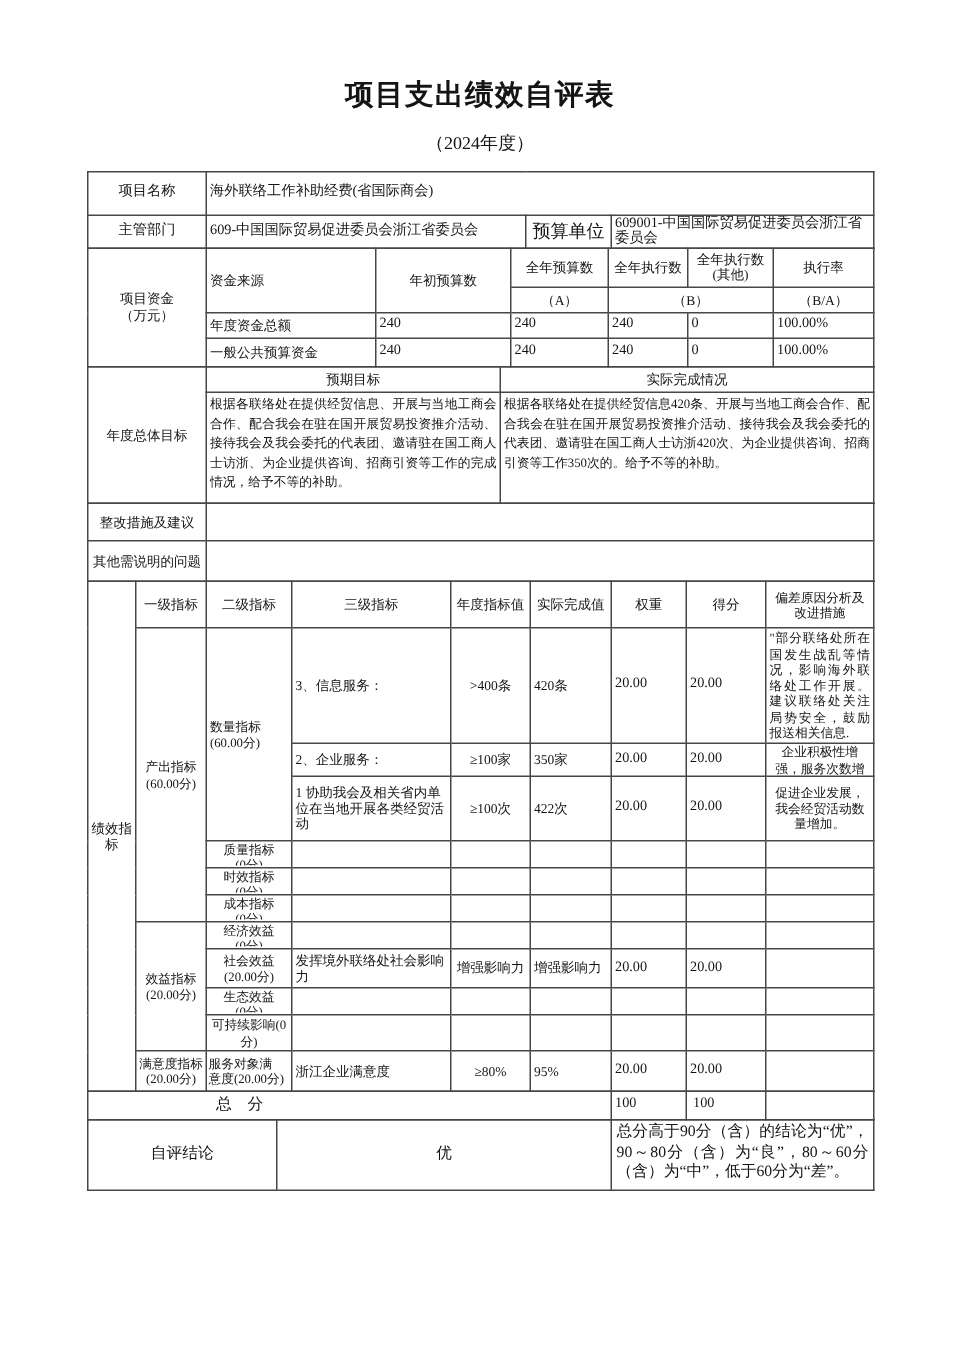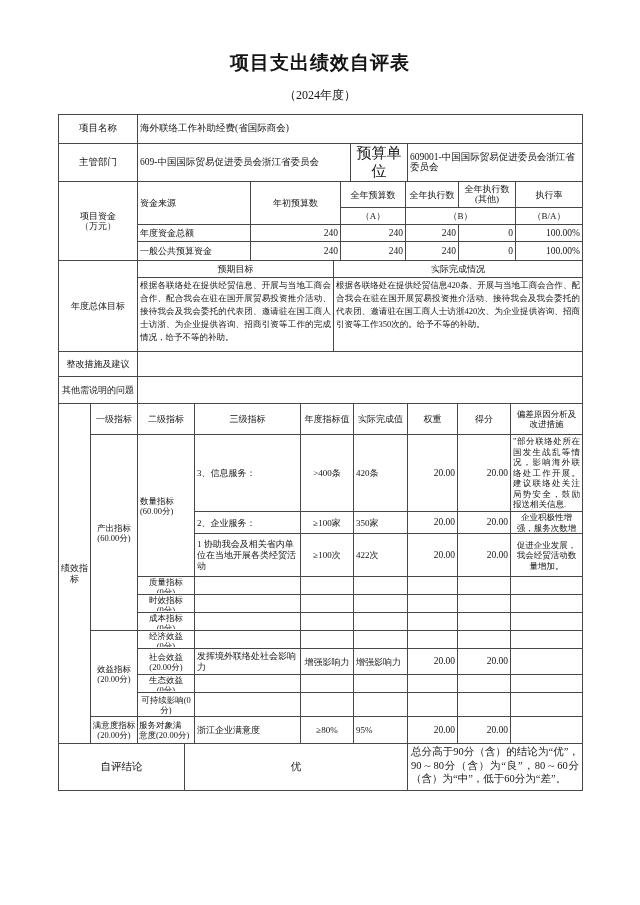--- a/index.html
+++ b/index.html
@@ -11,21 +11,21 @@
   table{border-collapse:collapse;table-layout:fixed;margin-top:-1px;width:100%;}
   table.first{margin-top:0;}
   td{border:1px solid #474747;font-size:9px;line-height:1.18;padding:1px 2px;
      vertical-align:middle;white-space:pre-line;word-break:break-all;color:#141414;}
   .c{text-align:center;}
   .l{text-align:left;}
   .j{text-align:justify;}
   .top{vertical-align:top;}
   .lab{text-align:center;font-size:9px;}
   .val{text-align:left;font-size:9.5px;}
-  .num{text-align:right;font-size:9.5px;}
+  .num{text-align:left;font-size:9.5px;}
   .s85{font-size:8.5px;}
   .dev{font-size:8.5px;line-height:10.5px;}
   .goal{font-size:8.5px;line-height:13px;vertical-align:top;text-align:justify;}
   .clip16{height:15px;overflow:hidden;line-height:9.5px;}
   .clip21{height:21px;overflow:hidden;line-height:10px;}
   .critclip{height:44px;overflow:hidden;}
   .crit{font-size:10.5px;line-height:13.5px;vertical-align:top;text-align:justify;}
   .big{font-size:10.5px;}
   .totalcell{font-size:10.5px;text-align:left;padding-left:85px;}
   .scoreleft{text-align:left;padding-left:4px;font-size:9.5px;}
@@ -49,21 +49,21 @@
           <col style="width:175px">
         </colgroup>
       <tbody>
           <tr style="height:29px">
         <td class="lab" style="font-size:9.5px">项目名称</td>
         <td class="val" colspan="3">海外联络工作补助经费(省国际商会)</td>
       </tr>
       <tr style="height:22px">
         <td class="lab" style="font-size:9.5px">主管部门</td>
         <td class="val">609-中国国际贸易促进委员会浙江省委员会</td>
-        <td class="lab" style="font-size:15px">预算单位</td>
+        <td class="lab" style="font-size:12px">预算单位</td>
         <td class="val" style="padding:0 2px"><div class="clip21">609001-中国国际贸易促进委员会浙江省委员会</div></td>
       </tr>
     </tbody>
       </table>
 
     <table>
       <colgroup>
           <col style="width:79px">
           <col style="width:113px">
           <col style="width:90px">
@@ -278,20 +278,36 @@
         <td class="l">浙江企业满意度</td>
         <td class="c">≥80%</td>
         <td class="l">95%</td>
         <td class="num">20.00</td>
         <td class="num">20.00</td>
         <td></td>
       </tr>
     </tbody>
       </table>
 
+    <table>
+      <colgroup>
+          <col style="width:349px">
+          <col style="width:50px">
+          <col style="width:53px">
+          <col style="width:72px">
+        </colgroup>
+      <tbody>
+          <tr style="height:19px">
+        <td class="totalcell">总　分</td>
+        <td class="num">100</td>
+        <td class="scoreleft">100</td>
+        <td></td>
+      </tr>
+    </tbody>
+      </table>
 
     <table>
       <colgroup>
           <col style="width:126px">
           <col style="width:223px">
           <col style="width:175px">
         </colgroup>
       <tbody>
           <tr style="height:46px">
         <td class="c big">自评结论</td>

